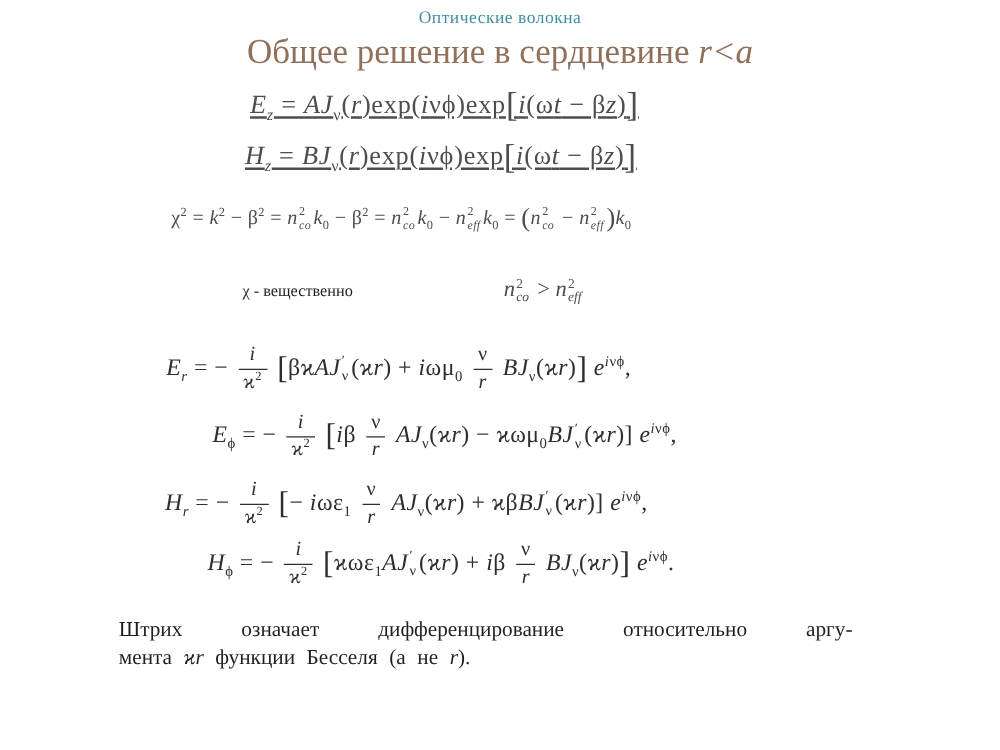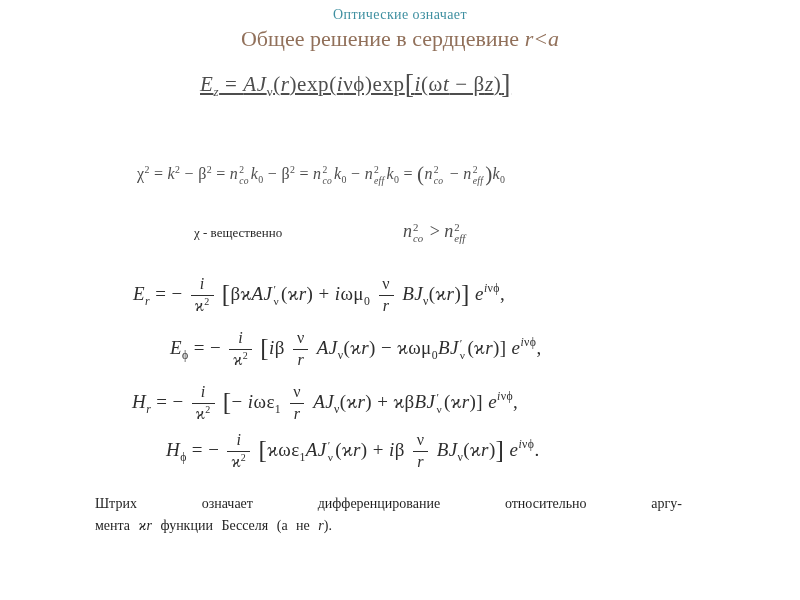--- a/index.html
+++ b/index.html
@@ -7,31 +7,31 @@
     position:relative;width:800px;height:600px;background:#ffffff;
     font-family:"Liberation Serif","DejaVu Serif",serif;overflow:hidden;
     color:#222;
   }
   .title{
     position:absolute;top:7px;left:0;width:100%;text-align:center;
     font-size:14px;letter-spacing:0.4px;color:var(--c-title,#3e8fa0);
   }
   .subtitle{
     position:absolute;top:26px;left:0;width:100%;text-align:center;
-    font-size:22px;color:var(--c-subtitle,#91705a);
+    font-size:28px;color:var(--c-subtitle,#91705a);
   }
   .eq{position:absolute;white-space:nowrap;}
   .eq-top{font-size:21px;letter-spacing:0.6px;color:var(--c-ink_soft,#4d4d4d);text-decoration:underline;}
   .eq-chi{font-size:16px;letter-spacing:0.3px;color:var(--c-ink_soft,#4d4d4d);}
   .eq-big{font-size:19px;letter-spacing:0.4px;color:var(--c-ink,#2e2e2e);}
   .chi-real{position:absolute;font-size:13px;color:var(--c-ink_text,#1f1f1f);}
   .ineq{position:absolute;font-size:18px;color:var(--c-ink_soft,#4d4d4d);}
   .note{
     position:absolute;left:95px;top:493px;width:587px;
-    font-size:14px;line-height:22px;color:var(--c-ink_text,#1f1f1f);
+    font-size:17px;line-height:22px;color:var(--c-ink_text,#1f1f1f);
   }
   .note .l1{text-align:justify;text-align-last:justify;}
   .note .l2{word-spacing:5px;}
   sub,sup{font-size:0.62em;line-height:0;}
   
   stk{display:inline-flex;flex-direction:column;align-items:flex-start;
       vertical-align:middle;line-height:1;font-size:0.6em;margin:0 2px 0 1px;}
   st{display:block;}
   sb{display:block;margin-top:1px;}
   
@@ -41,26 +41,27 @@
   fn{display:block;padding:0 4px 2px;}
   fd{display:block;border-top:1.4px solid currentColor;padding:2px 4px 0;}
   
   bk{font-size:1.32em;vertical-align:-0.09em;font-weight:400;}
 </style>
 </head>
 <body>
 
 <div id="slide">
 
-  <div class="title">Оптические означает</div>
+  <div class="title">Оптические волокна</div>
 
   <div class="subtitle">Общее решение в сердцевине <i>r&lt;a</i></div>
 
   <div class="eq eq-top" style="left:200px;top:68px;"><i>E</i><sub><i>z</i></sub> = <i>AJ</i><sub>ν</sub>(<i>r</i>)exp(<i>i</i>νϕ)exp<bk>[</bk><i>i</i>(ω<i>t</i> − β<i>z</i>)<bk>]</bk></div>
 
+  <div class="eq eq-top" style="left:196px;top:109px;"><i>H</i><sub><i>z</i></sub> = <i>BJ</i><sub>ν</sub>(<i>r</i>)exp(<i>i</i>νϕ)exp<bk>[</bk><i>i</i>(ω<i>t</i> − β<i>z</i>)<bk>]</bk></div>
 
   <div class="eq eq-chi" style="left:137px;top:162px;">χ<sup>2</sup> = <i>k</i><sup>2</sup> − β<sup>2</sup> = <i>n</i><stk>
         <st>2</st>
         <sb><i>co</i></sb>
       </stk><i>k</i><sub>0</sub> − β<sup>2</sup> = <i>n</i><stk>
         <st>2</st>
         <sb><i>co</i></sb>
       </stk><i>k</i><sub>0</sub> − <i>n</i><stk>
         <st>2</st>
         <sb><i>eff</i></sb>

